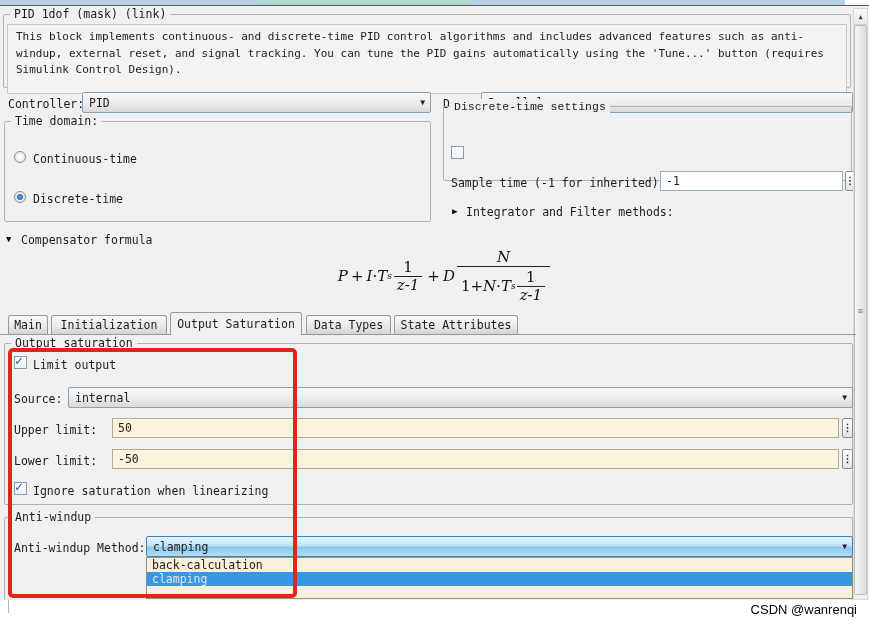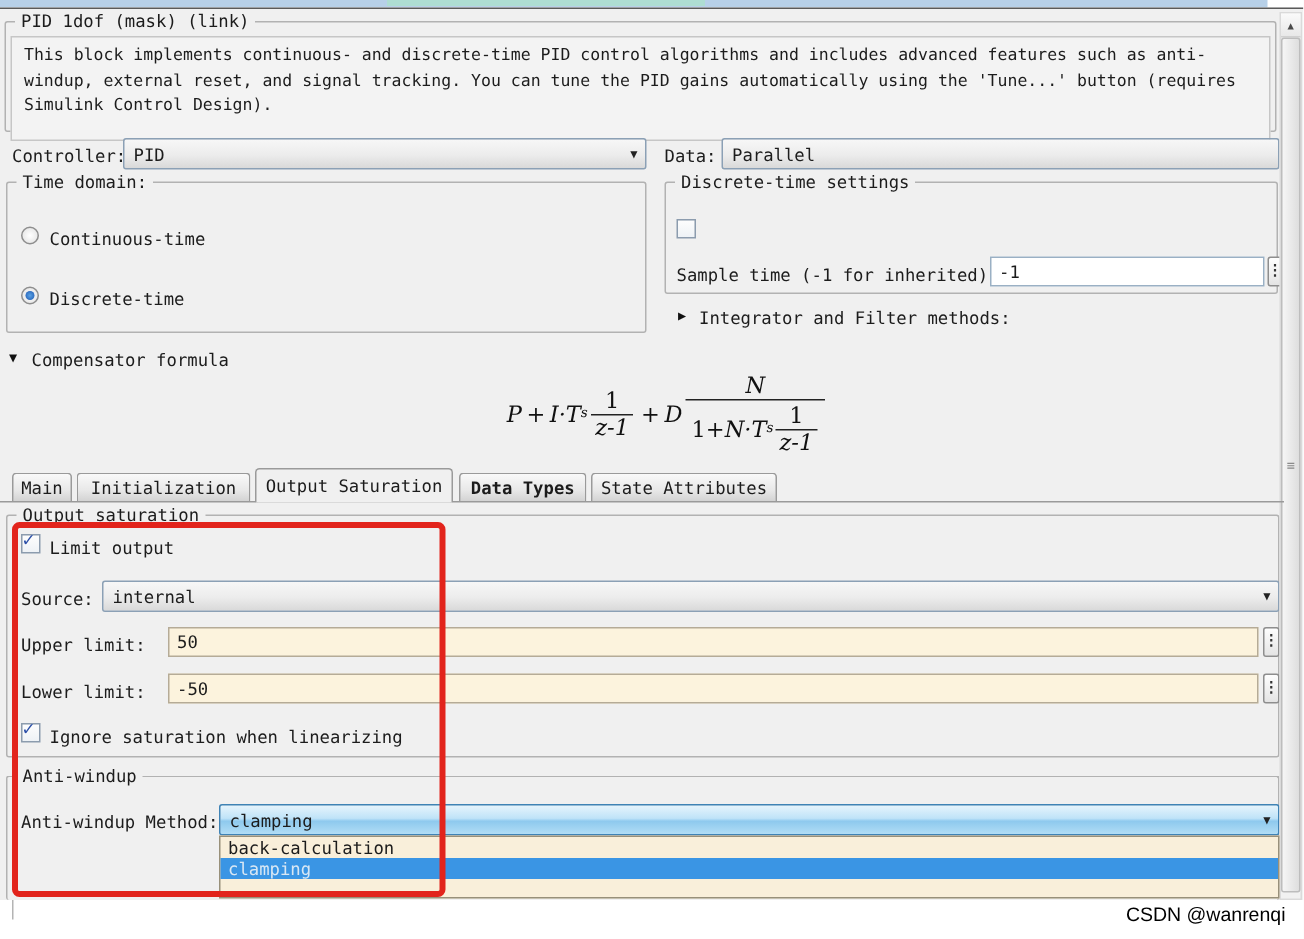--- a/index.html
+++ b/index.html
@@ -116,21 +116,21 @@
   <div class="group" style="left:4px;top:121px;width:427px;height:101px;">
     <span class="legend">Time domain:</span>
   </div>
   <span class="radio" style="left:14px;top:151px;"></span>
   <span class="label" style="left:33px;top:152px;">Continuous-time</span>
   <span class="radio" style="left:14px;top:191px;">
       <span class="dot"></span>
     </span>
   <span class="label" style="left:33px;top:192px;">Discrete-time</span>
 
-  <div class="group" style="left:443px;top:121px;width:409px;height:75px;">
+  <div class="group" style="left:443px;top:106px;width:409px;height:75px;font-family:Liberation Mono, monospace;">
     <span class="legend">Discrete-time settings</span>
   </div>
   <span class="cb" style="left:451px;top:146px;"></span>
   <span class="label" style="left:451px;top:176px;">Sample time (-1 for inherited):</span>
   <div class="field" style="left:660px;top:171px;width:183px;height:20px;">-1</div>
   <div class="dots-btn" style="left:845px;top:171px;width:10px;height:20px;">
       <span>⋮</span>
     </div>
   <span class="tri" style="left:452px;top:206px;">▶</span>
   <span class="label" style="left:466px;top:205px;">Integrator and Filter methods:</span>
@@ -159,21 +159,21 @@
           <span class="num fu">1</span>
           <span class="den fv">z-1</span>
         </span>
       </span>
     </span>
   </div>
 
   <div class="tab" style="left:8px;width:40px;">Main</div>
   <div class="tab" style="left:51px;width:116px;">Initialization</div>
   <div class="tab active" style="left:170px;width:132px;">Output Saturation</div>
-  <div class="tab" style="left:306px;width:85px;font-weight:bold;">Data Types</div>
+  <div class="tab" style="left:306px;width:85px;">Data Types</div>
   <div class="tab" style="left:394px;width:124px;">State Attributes</div>
   <div class="content-line"></div>
 
   <div class="group" style="left:4px;top:343px;width:849px;height:162px;">
     <span class="legend">Output saturation</span>
   </div>
   <span class="cb" style="left:14px;top:356px;">
       <span class="mark">✓</span>
     </span>
   <span class="label" style="left:33px;top:358px;">Limit output</span>

